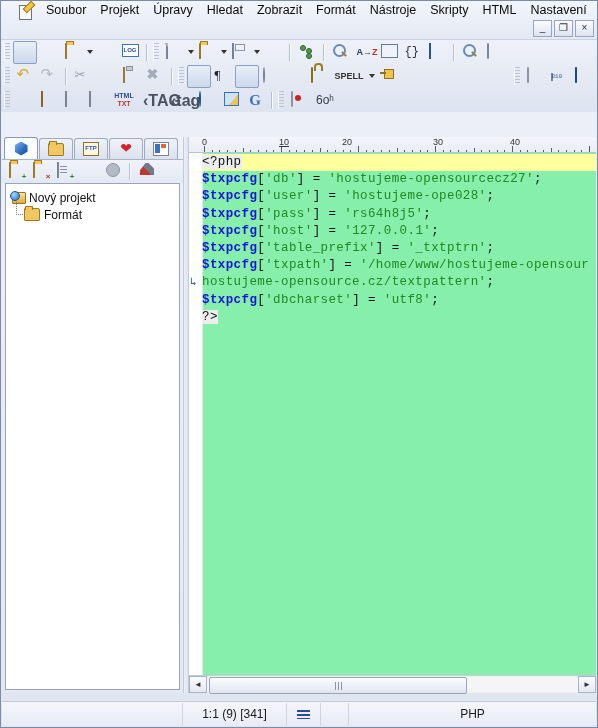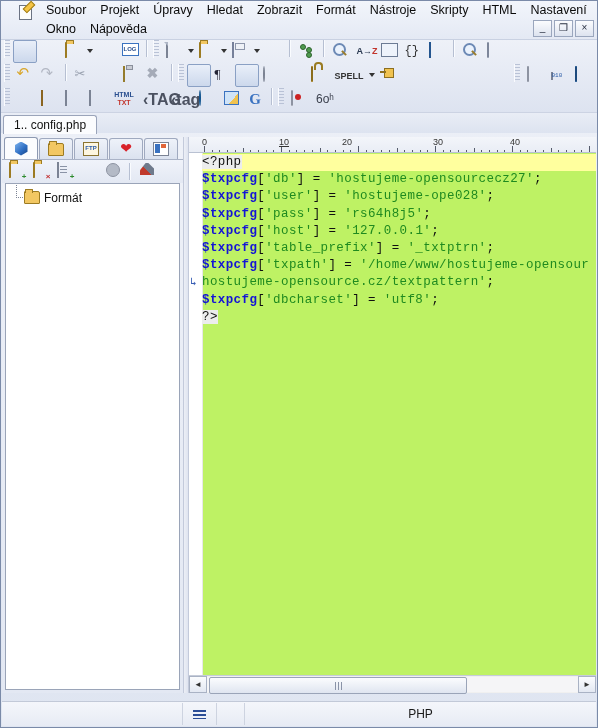--- a/index.html
+++ b/index.html
@@ -19,21 +19,21 @@
   .appicon{width:16px;height:16px;margin:0 5px 0 3px;position:relative;flex:0 0 auto;}
   .appicon .pad{position:absolute;left:1px;top:1px;width:11px;height:13px;background:#fdfdfd;border:1px solid #6b7383;}
   .appicon .pen{position:absolute;left:5px;top:0px;width:10px;height:4px;background:#f6c544;border:1px solid #9a7a1c;transform:rotate(-45deg);}
   .menuitem{padding:1px 7px;height:17px;line-height:17px;font-size:12.5px;color:#0a0a0a;white-space:nowrap;cursor:default;}
   .wincontrols{position:absolute;right:3px;top:19px;display:flex;gap:2px;}
   .wbtn{width:17px;height:15px;border:1px solid #9aa6bd;background:linear-gradient(#fbfcfe,#dde3ef);
         font-size:10px;line-height:13px;text-align:center;color:#2a3142;cursor:default;}
 
   
   .tbwrap{background:linear-gradient(#eef1f8,#dde3f0);border-top:1px solid #c9d1e2;}
-  .tbrow{display:flex;align-items:flex-start;height:24px;padding:0 2px;}
+  .tbrow{display:flex;align-items:center;height:24px;padding:0 2px;}
   .grip{width:5px;height:18px;margin:0 3px 0 1px;flex:0 0 auto;
         background:repeating-linear-gradient(to bottom,#b9c2d6 0 1px,transparent 1px 3px);
         border-left:1px solid #fafbfe;}
   .sep{width:1px;height:17px;margin:0 4px;background:#b6bfd2;border-right:1px solid #fafcff;flex:0 0 auto;}
   .tbtn{width:22px;height:21px;display:flex;align-items:center;justify-content:center;
         position:relative;flex:0 0 auto;border:1px solid transparent;border-radius:2px;}
   .tbtn.sel{border:1px solid #8aa0c4;background:linear-gradient(#e9eff9,#ccd8ec);}
   .arrw{width:9px;height:21px;display:flex;align-items:center;justify-content:center;flex:0 0 auto;}
   .arrw:after{content:"";border-left:3px solid transparent;border-right:3px solid transparent;border-top:4px solid #333;}
   .spacer{flex:1 1 auto;}
@@ -128,21 +128,21 @@
   .prjicon{width:15px;height:13px;position:relative;flex:0 0 auto;}
   .prjicon .f{position:absolute;left:2px;top:1px;width:12px;height:10px;background:linear-gradient(#fbe49c,#e2ab36);border:1px solid #96791f;border-radius:1px;}
   .prjicon .b{position:absolute;left:0;top:0;width:8px;height:8px;border-radius:50%;background:radial-gradient(circle at 35% 30%,#9fd6ff,#2f6fc4);border:1px solid #1d4f8f;}
   .vsplit{width:4px;background:linear-gradient(to right,#eceff6,#dfe4f0);border-left:1px solid #c3cadb;border-right:1px solid #c3cadb;}
 
   
   .editor{flex:1 1 auto;display:flex;flex-direction:column;position:relative;background:#fff;}
   .ruler{height:15px;background:linear-gradient(#f3f5fa,#e9edf5);border-bottom:1px solid #b9c1d2;position:relative;overflow:hidden;}
   .ruler .num{position:absolute;top:0px;font-size:9px;color:#333;font-family:"Liberation Sans",sans-serif;}
   .ruler .tk{position:absolute;bottom:0;width:1px;background:#5a6within;background:#5a6072;}
-  .codearea{flex:1 1 auto;position:relative;overflow:hidden;background:#bef264;}
+  .codearea{flex:1 1 auto;position:relative;overflow:hidden;background:#86efac;}
   .gutter{position:absolute;left:0;top:0;bottom:0;width:13px;background:#fff;border-right:1px solid #e8e8e8;}
   .codelines{position:absolute;left:13px;right:0;top:0;bottom:0;padding-top:1px;}
   .cl{height:17.2px;line-height:17.2px;white-space:pre;font-family:"Liberation Mono",monospace;font-size:12.5px;letter-spacing:0.4px;}
   .cl.hl{background:#ffff9e;}
   .tok-var{color:#1414d6;font-weight:bold;}
   .tok-str{color:#1f8a1f;}
   .tok-pun{color:#101010;}
   .tok-php{color:#101010;background:#eceded;}
   .wrapmark{position:absolute;left:1px;color:#3a5fb5;font-size:11px;font-family:"Liberation Mono",monospace;}
   .hscroll{height:17px;background:#f0f0f0;border-top:1px solid #c6ccd9;display:flex;align-items:center;}
@@ -174,25 +174,20 @@
       <div class="menuitem">Projekt</div>
       <div class="menuitem">Úpravy</div>
       <div class="menuitem">Hledat</div>
       <div class="menuitem">Zobrazit</div>
       <div class="menuitem">Formát</div>
       <div class="menuitem">Nástroje</div>
       <div class="menuitem">Skripty</div>
       <div class="menuitem">HTML</div>
       <div class="menuitem">Nastavení</div>
     </div>
-    <div class="menurow">
-      <div style="width:24px;flex:0 0 auto;"></div>
-      <div class="menuitem">Okno</div>
-      <div class="menuitem">Nápověda</div>
-    </div>
     <div class="wincontrols">
       <div class="wbtn">_</div>
       <div class="wbtn">❐</div>
       <div class="wbtn">×</div>
     </div>
   </div>
 
   <div class="tbwrap">
 
     <div class="tbrow">
@@ -367,23 +362,20 @@
       <div class="tbtn">
           <span class="ic"><span class="reddot"></span></span>
         </div>
       <div class="tbtn" style="width:26px">
           <span class="glasses">6oʰ</span>
         </div>
       <div class="spacer"></div>
     </div>
   </div>
 
-  <div class="tabstrip">
-    <div class="filetab">1.. config.php</div>
-  </div>
 
   <div class="main">
 
     <div class="sidebar">
       <div class="sbtabs">
         <div class="sbtab active">
             <span class="cube"></span>
           </div>
         <div class="sbtab">
             <span class="folder"></span>
@@ -417,20 +409,27 @@
             </span>
           </div>
         <div class="sep"></div>
         <div class="tbtn">
             <span class="ic">
               <span style="display:block;width:14px;height:12px;margin:auto;background:linear-gradient(45deg,#c0392b 45%,#6f7a8c 45%);clip-path:polygon(0 60%,40% 0,60% 0,100% 45%,100% 100%,55% 100%,0 100%);"></span>
             </span>
           </div>
       </div>
       <div class="tree">
+        <div class="tnode">
+          <span class="prjicon">
+              <span class="f"></span>
+              <span class="b"></span>
+            </span>
+          <span>Nový projekt</span>
+        </div>
         <div class="tnode child">
           <span class="folder" style="margin:0"></span>
           <span>Formát</span>
         </div>
       </div>
     </div>
 
     <div class="vsplit"></div>
 
     <div class="editor">
@@ -512,20 +511,21 @@
         <div class="strack">
           <div class="sthumb"></div>
         </div>
         <div class="sbtn">►</div>
       </div>
     </div>
   </div>
 
   <div class="status">
     <div class="scell" style="width:181px;border-right:1px solid #cdd3e0;"></div>
+    <div class="scell" style="width:104px;">1:1  (9)  [341]</div>
     <div class="scell" style="width:34px;">
       <span style="display:inline-block;width:13px;height:9px;background:repeating-linear-gradient(to bottom,#2b4d96 0 2px,transparent 2px 4px);vertical-align:middle;"></span>
     </div>
     <div class="scell" style="width:28px;"></div>
     <div class="scell" style="flex:1 1 auto;border-right:none;">PHP</div>
   </div>
 
 </div>
 
 </body></html>

